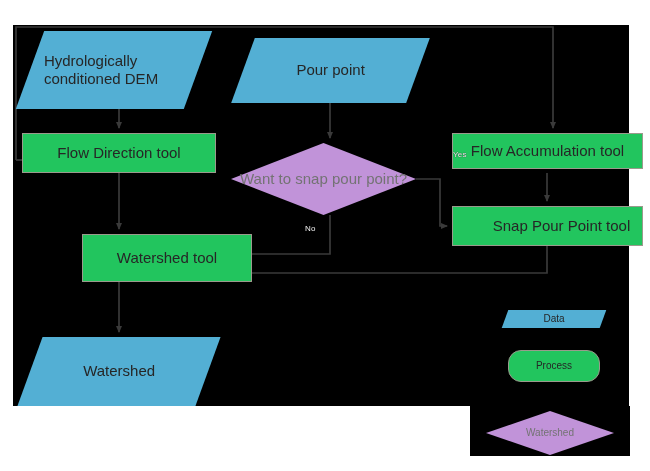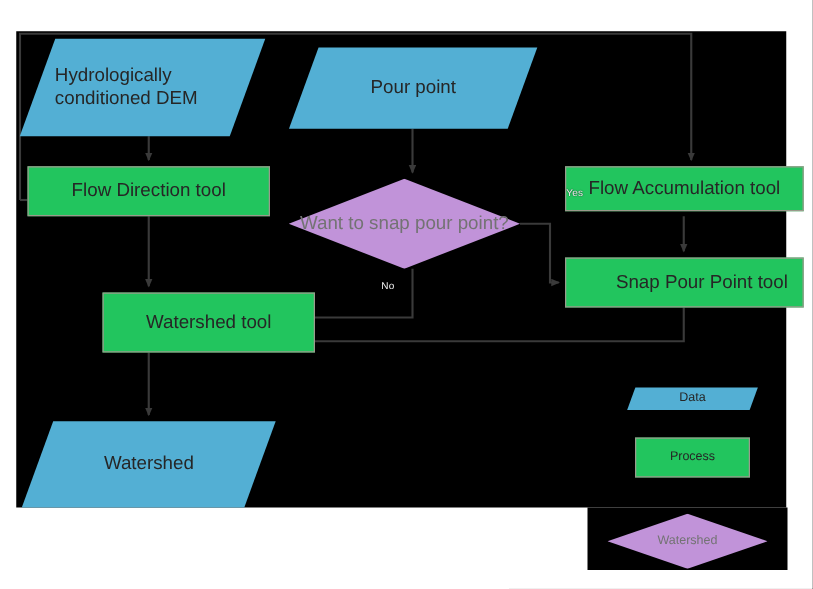--- a/index.html
+++ b/index.html
@@ -40,21 +40,21 @@
   #n-pour      {left:243px;top:38px;  width:175px;height:65px; font-size:15px;}
   #n-fdir      {left:22px; top:133px; width:194px;height:40px; font-size:15px;}
   #n-facc      {left:452px;top:133px; width:191px;height:36px; font-size:15px;}
   #n-snap      {left:452px;top:206px; width:191px;height:40px; font-size:15px;padding-left:28px;}
   #n-wstool    {left:34px; top:234px; width:170px;height:48px; font-size:15px;margin-left:48px;}
   #n-wshed     {left:30px; top:337px; width:178px;height:69px; font-size:15px;}
   #d-snap      {left:231px;top:143px; width:185px;height:72px;}
   #d-snap .dtxt{font-size:15px;}
 
   #lg-data     {left:505px;top:310px; width:98px;height:18px; font-size:10px;}
-  #lg-proc     {left:508px;top:350px; width:92px;height:32px; font-size:10px;}
+  #lg-proc     {left:508px;top:350px; width:92px;height:32px; font-size:10px;border-radius:13px;}
   #lg-dec      {left:486px;top:411px; width:128px;height:44px;}
   #lg-dec .dtxt{font-size:10px;}
 </style>
 </head>
 <body>
 
 <div id="canvas-main"></div>
 <div id="canvas-legend"></div>
 
 <svg id="wires" viewBox="0 0 650 471" xmlns="http://www.w3.org/2000/svg">

